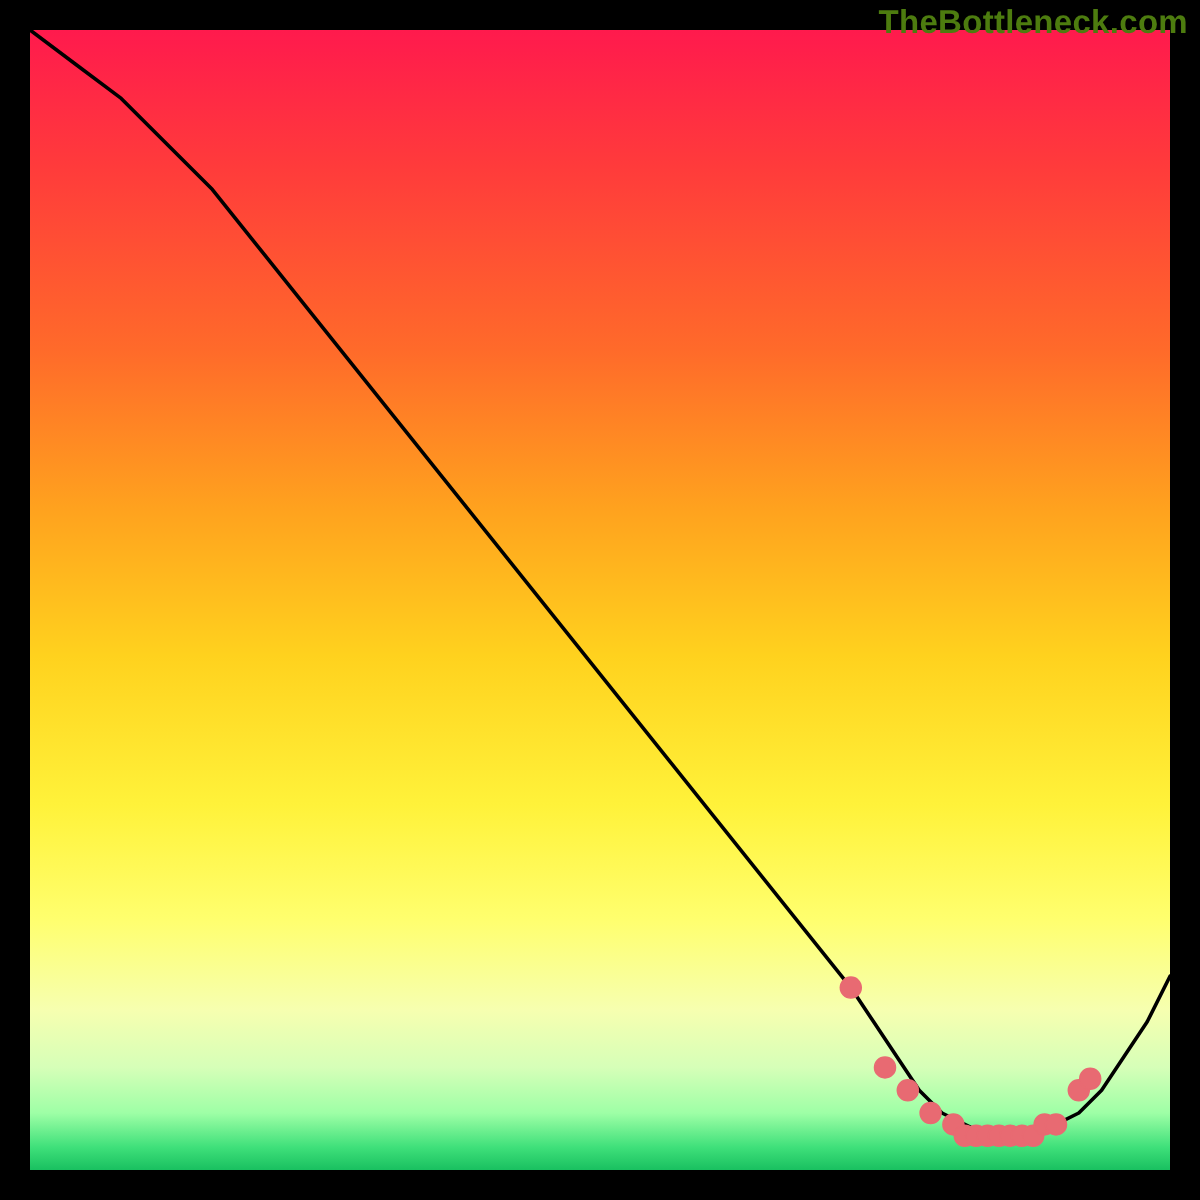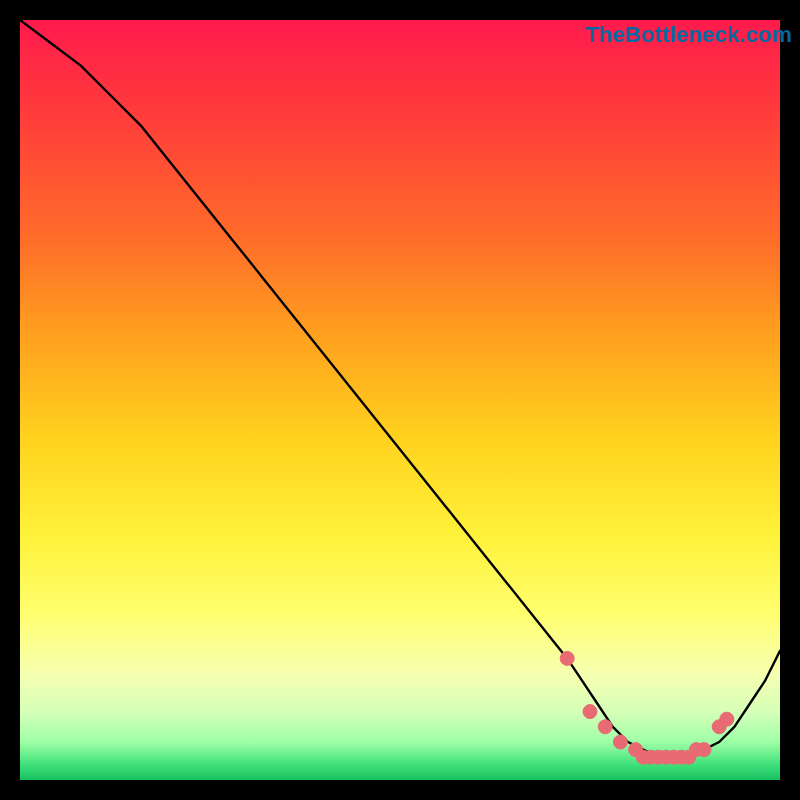--- a/index.html
+++ b/index.html
@@ -53,26 +53,25 @@
     position: absolute;
     left: 0;
     top: 0;
     width: 760px;
     height: 760px;
   }
   .watermark {
     position: absolute;
     top: 2px;
     right: 8px;
-    color: #0369a1;
+    color: #4d7c0f;
     font-size: 22px;
     font-weight: 600;
     letter-spacing: 0.2px;
     user-select: none;
-    margin-top: 20px;
   }
 </style>
 </head>
 <body>
 
 <div class="stage">
 
   <div class="plot">
     <div class="gradient"></div>
 

